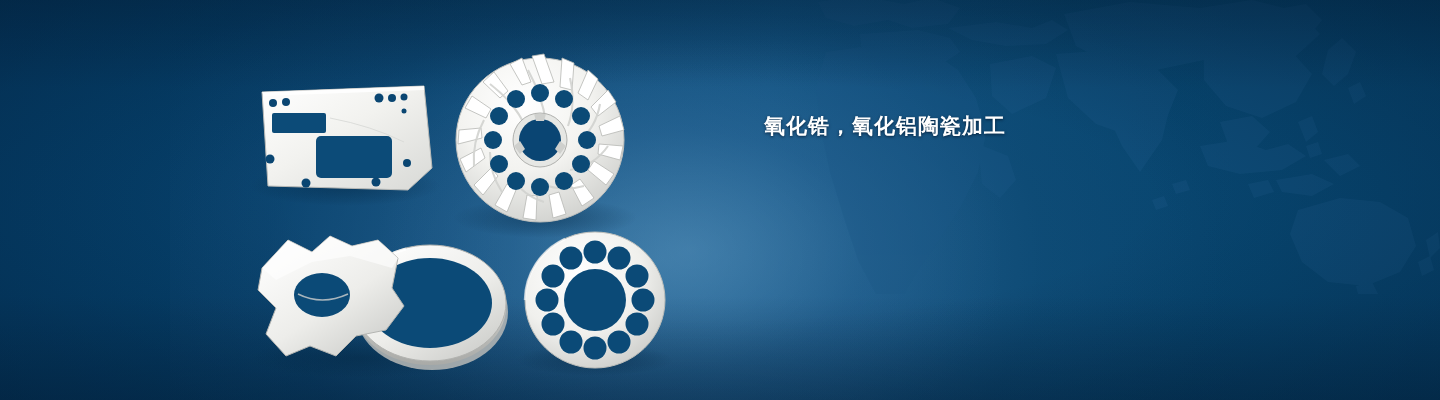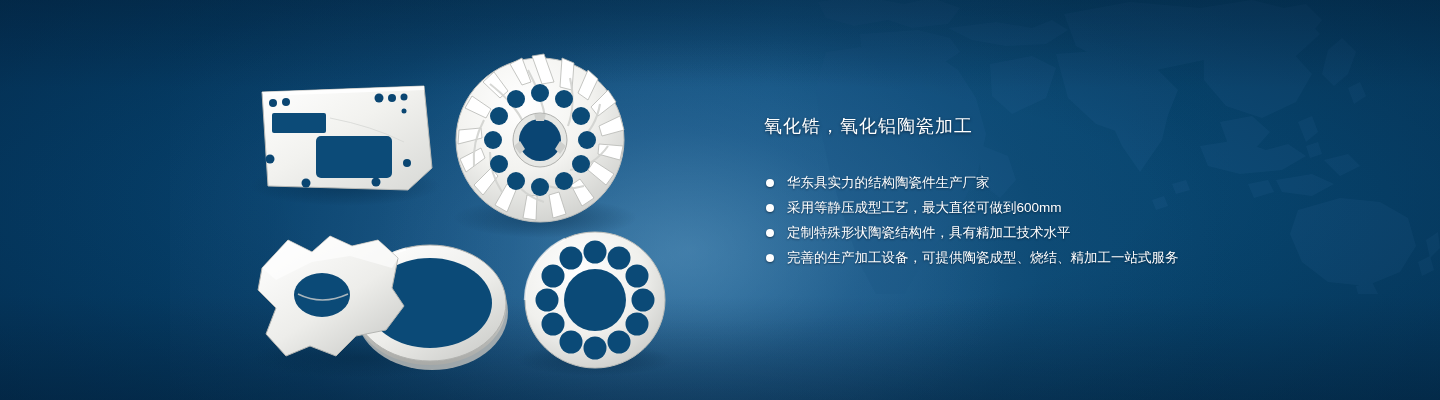--- a/index.html
+++ b/index.html
@@ -78,24 +78,24 @@
 
   
   .copy {
     position: absolute;
     left: 764px;
     top: 108px;
     width: 620px;
   }
   .headline {
     margin: 0;
-    font-size: 18px;
+    font-size: 21px;
     line-height: 36px;
     letter-spacing: 1px;
-    font-weight: normal;
+    font-weight: bold;
     color: #ffffff;
     text-shadow: 0 1px 3px rgba(0,18,38,0.75);
     white-space: nowrap;
   }
   .bullets {
     margin: 26px 0 0 2px;
     padding: 0;
     list-style: none;
   }
   .bullet {
@@ -327,33 +327,15 @@
           <circle cx="-42" cy="-24" r="11.5"></circle>
           <circle cx="-24" cy="-42" r="11.5"></circle>
         </g>
         <path d="M-70 0 A70 68 0 0 1 -30 -61" fill="none" stroke="#ffffff" stroke-width="2.5" opacity="0.6"></path>
       </g>
     </svg>
   </div>
 
   <div class="copy">
     <h1 class="headline">氧化锆，氧化铝陶瓷加工</h1>
-    <ul class="bullets">
-      <li class="bullet">
-        <span class="bullet-dot"></span>
-        <span class="bullet-text">华东具实力的结构陶瓷件生产厂家</span>
-      </li>
-      <li class="bullet">
-        <span class="bullet-dot"></span>
-        <span class="bullet-text">采用等静压成型工艺，最大直径可做到600mm</span>
-      </li>
-      <li class="bullet">
-        <span class="bullet-dot"></span>
-        <span class="bullet-text">定制特殊形状陶瓷结构件，具有精加工技术水平</span>
-      </li>
-      <li class="bullet">
-        <span class="bullet-dot"></span>
-        <span class="bullet-text">完善的生产加工设备，可提供陶瓷成型、烧结、精加工一站式服务</span>
-      </li>
-    </ul>
   </div>
 
 </div>
 
 </body></html>

